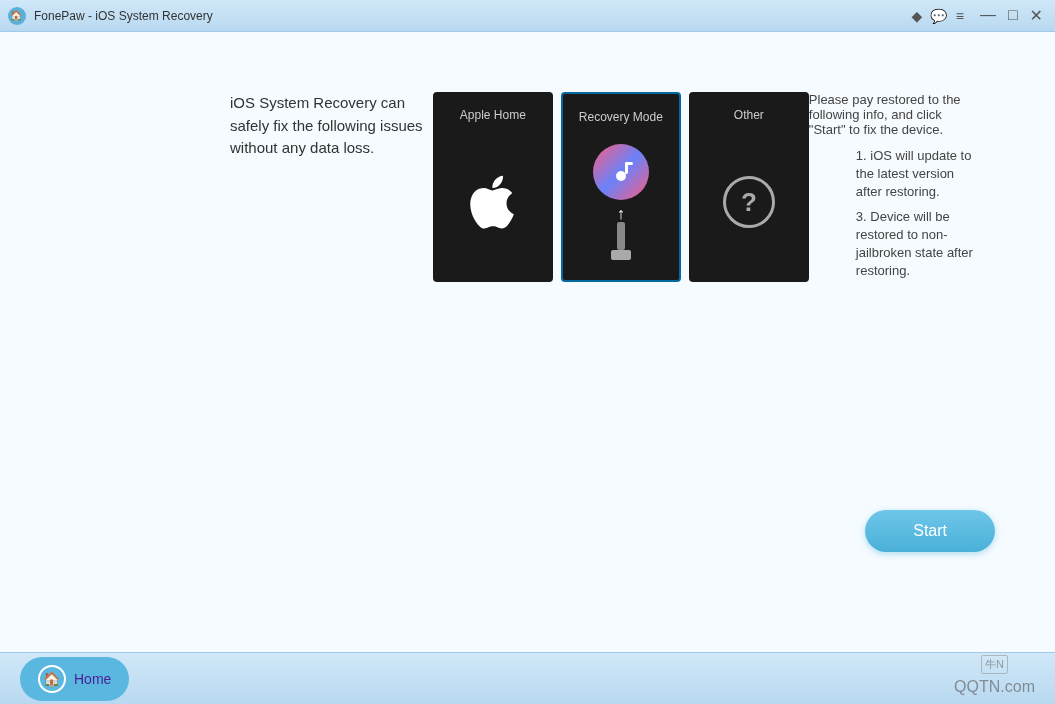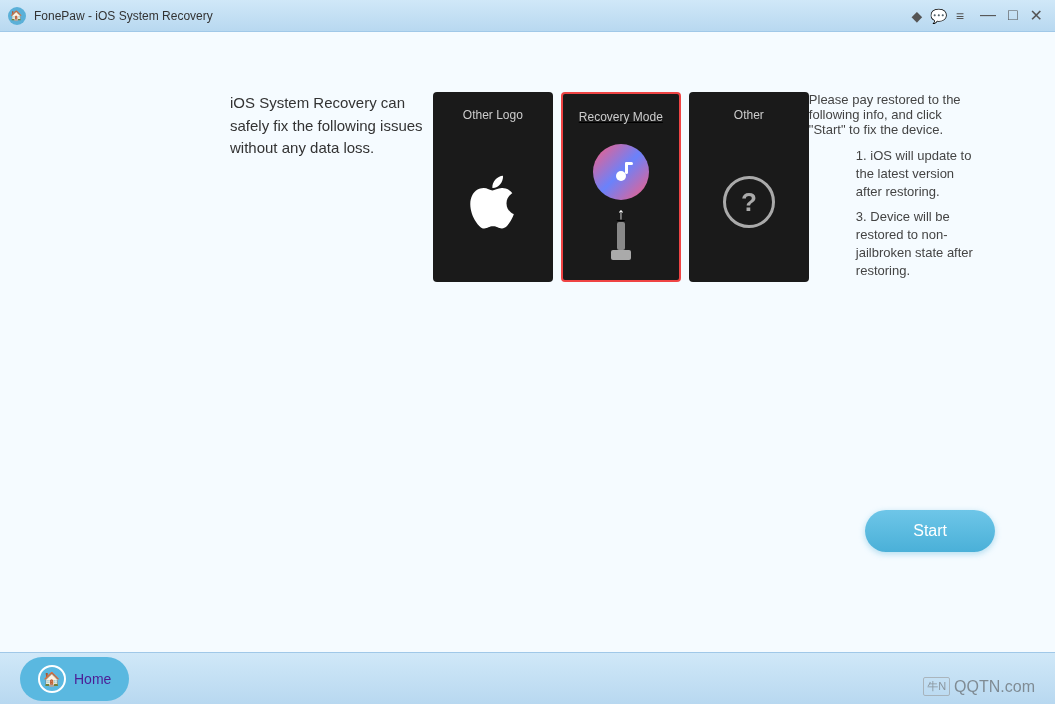--- a/index.html
+++ b/index.html
@@ -90,22 +90,21 @@
       width: 120px;
       height: 190px;
       display: flex;
       flex-direction: column;
       align-items: center;
       padding: 16px 8px 12px;
       cursor: pointer;
       position: relative;
     }
     .mode-card.selected {
-      border: 2px solid #ef4444;
-      text-decoration: underline;
+      border: 2px solid #0369a1;
     }
     .mode-card-label {
       color: #ccc;
       font-size: 12px;
       text-align: center;
       margin-bottom: 12px;
     }
     .mode-card-icon {
       flex: 1;
       display: flex;
@@ -242,20 +241,21 @@
       font-size: 14px;
     }
     .footer-logo {
       position: absolute;
       right: 20px;
       bottom: 8px;
       display: flex;
       align-items: center;
       gap: 4px;
       opacity: 0.6;
+      flex-direction: column;
     }
     .footer-logo-text {
       font-size: 16px;
       color: #555;
     }
     .qqtn-logo {
       font-size: 11px;
       color: #666;
       border: 1px solid #999;
       padding: 1px 3px;
@@ -280,21 +280,21 @@
   </div>
 </div>
 
 <div class="main-content">
 
   <p class="description-text">iOS System Recovery can safely fix the following issues without any data loss.</p>
 
   <div class="mode-cards">
 
     <div class="mode-card">
-      <span class="mode-card-label">Other Logo</span>
+      <span class="mode-card-label">Apple Home</span>
       <div class="mode-card-icon">
         <svg width="54" height="60" viewBox="0 0 54 60" fill="white" xmlns="http://www.w3.org/2000/svg">
           <path d="M40.5 31.5c-.1-6.8 5.5-10 5.8-10.2-3.1-4.6-8-5.2-9.7-5.3-4.1-.4-8.1 2.4-10.2 2.4-2.1 0-5.4-2.4-8.9-2.3-4.5.1-8.7 2.6-11 6.7-4.7 8.2-1.2 20.3 3.4 26.9 2.2 3.3 4.9 6.9 8.4 6.8 3.4-.1 4.7-2.2 8.8-2.2 4.1 0 5.3 2.2 8.9 2.1 3.6-.1 5.9-3.3 8.1-6.6 2.6-3.8 3.6-7.5 3.7-7.6-.1-.1-7.2-2.8-7.3-10.7z"></path>
           <path d="M34.2 12.2c1.9-2.3 3.1-5.4 2.8-8.5-2.7.1-5.9 1.8-7.8 4.1-1.7 2-3.2 5.2-2.8 8.3 3 .2 6-1.6 7.8-3.9z"></path>
         </svg>
       </div>
     </div>
 
     <div class="mode-card selected">
       <span class="mode-card-label">Recovery Mode</span>

